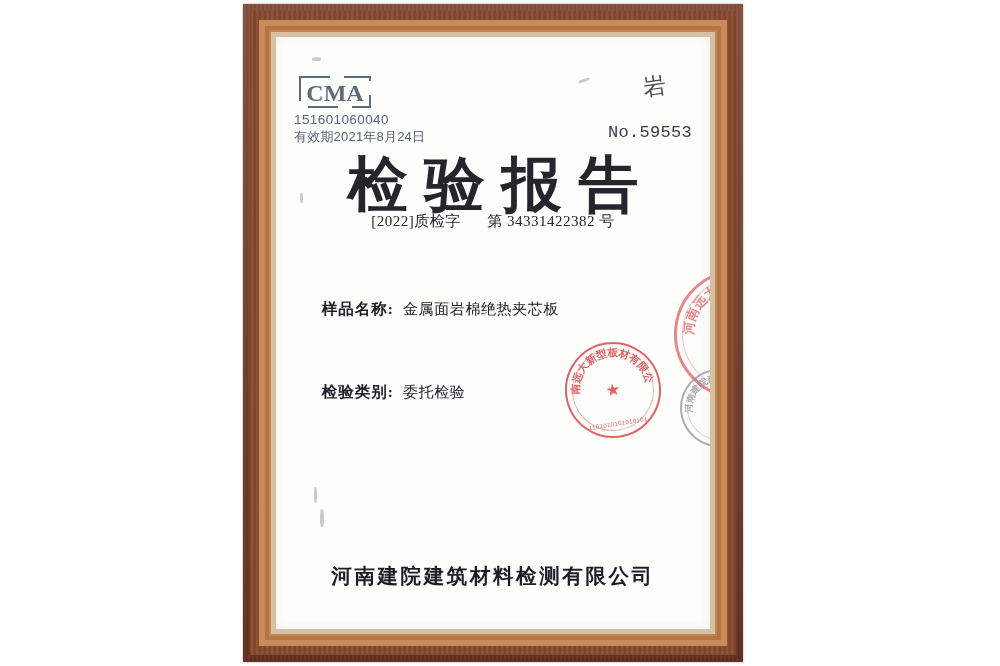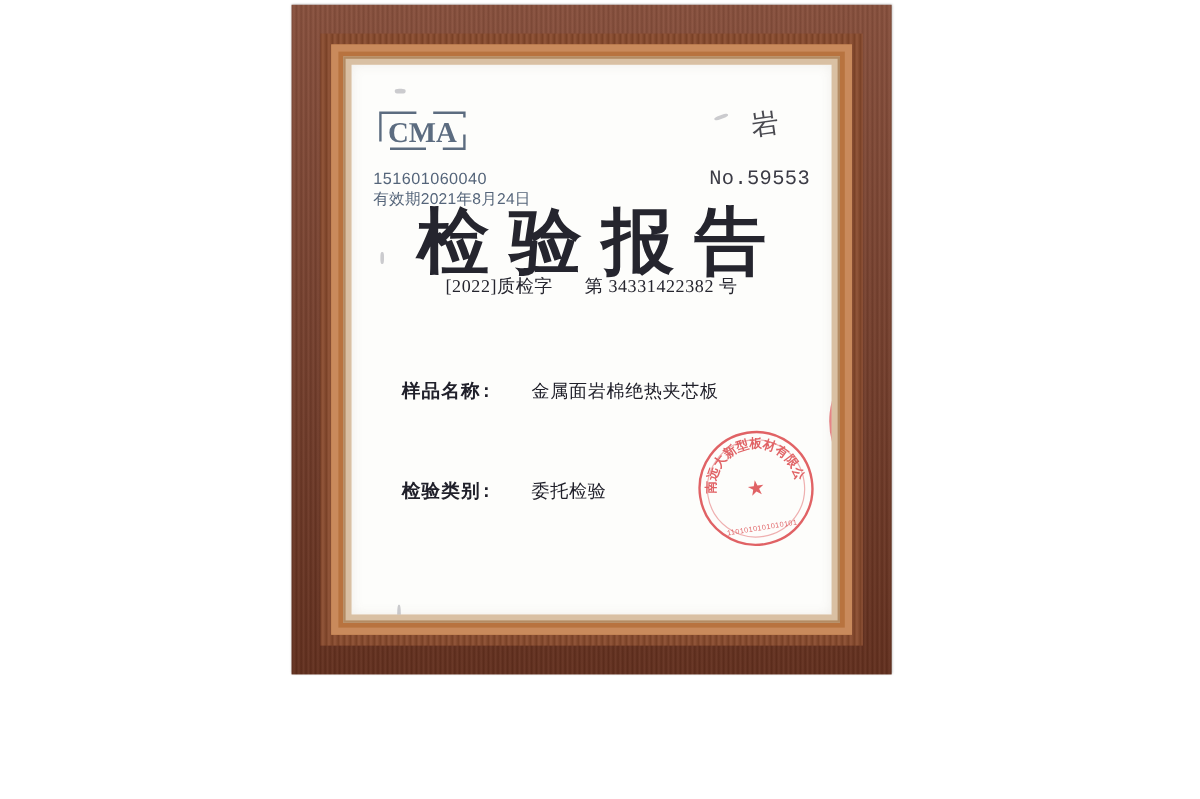--- a/index.html
+++ b/index.html
@@ -19,27 +19,27 @@
     height: 666px;
     background: #ffffff;
   }
 
   
   .cert-frame {
     position: absolute;
     left: 243px;
     top: 4px;
     width: 500px;
-    height: 558px;
+    height: 658px;
     background: #7a3a24;
     background-image:
       linear-gradient(180deg, rgba(255,255,255,0.10) 0%, rgba(0,0,0,0.18) 100%),
       repeating-linear-gradient(90deg, rgba(0,0,0,0.10) 0px, rgba(255,255,255,0.06) 2px, rgba(0,0,0,0.10) 4px);
     box-sizing: border-box;
-    padding: 24px;
+    padding: 7px;
     box-shadow: 0 0 2px rgba(0,0,0,0.35);
   }
   .cert-frame-inner {
     position: relative;
     width: 100%;
     height: 100%;
     background: #8a4a2c;
     background-image:
       repeating-linear-gradient(90deg, rgba(0,0,0,0.12) 0px, rgba(255,255,255,0.07) 2px, rgba(0,0,0,0.12) 5px);
     box-sizing: border-box;
@@ -86,21 +86,21 @@
     position: relative;
     width: 74px;
     height: 34px;
     margin-left: 4px;
   }
   .ma-logo svg { display: block; }
   .ma-code {
     font-size: 13.5px;
     letter-spacing: 0.4px;
     color: #55657a;
-    margin-top: 15px;
+    margin-top: 3px;
     font-family: "Liberation Sans", sans-serif;
   }
   .ma-valid {
     font-size: 13px;
     letter-spacing: 0.2px;
     color: #55657a;
     margin-top: 1px;
     font-family: "Liberation Sans", sans-serif;
   }
 
@@ -156,24 +156,24 @@
 
   
   .fields {
     position: absolute;
     left: 0;
     right: 0;
     top: 262px;
   }
   .field-row {
     display: flex;
-    justify-content: space-between;
+    justify-content: flex-start;
     align-items: baseline;
     margin-bottom: 62px;
-    font-family: Liberation Mono, monospace;
+    font-family: Liberation Serif, serif;
     color: #20202a;
   }
   .field-label {
     width: 118px;
     text-align: right;
     font-size: 15.5px;
     font-weight: bold;
     letter-spacing: 1px;
     white-space: nowrap;
   }
@@ -327,20 +327,21 @@
               <div class="field-row">
                 <div class="field-label">样品名称:</div>
                 <div class="field-value">金属面岩棉绝热夹芯板</div>
               </div>
               <div class="field-row">
                 <div class="field-label">检验类别:</div>
                 <div class="field-value">委托检验</div>
               </div>
             </div>
 
+            <div class="issuer">河南建院建筑材料检测有限公司</div>
 
             <div class="stamp stamp-red-1">
               <div class="stamp-ring"></div>
               <div class="stamp-arc">
                 <svg viewBox="0 0 92 92">
                   <defs>
                       <path id="arcA" d="M 12,46 A 34,34 0 0 1 80,46"></path>
                     </defs>
                   <text font-size="10.5"><textPath href="#arcA" startOffset="50%" text-anchor="middle">河南远大新型板材有限公司</textPath></text>
                 </svg>

